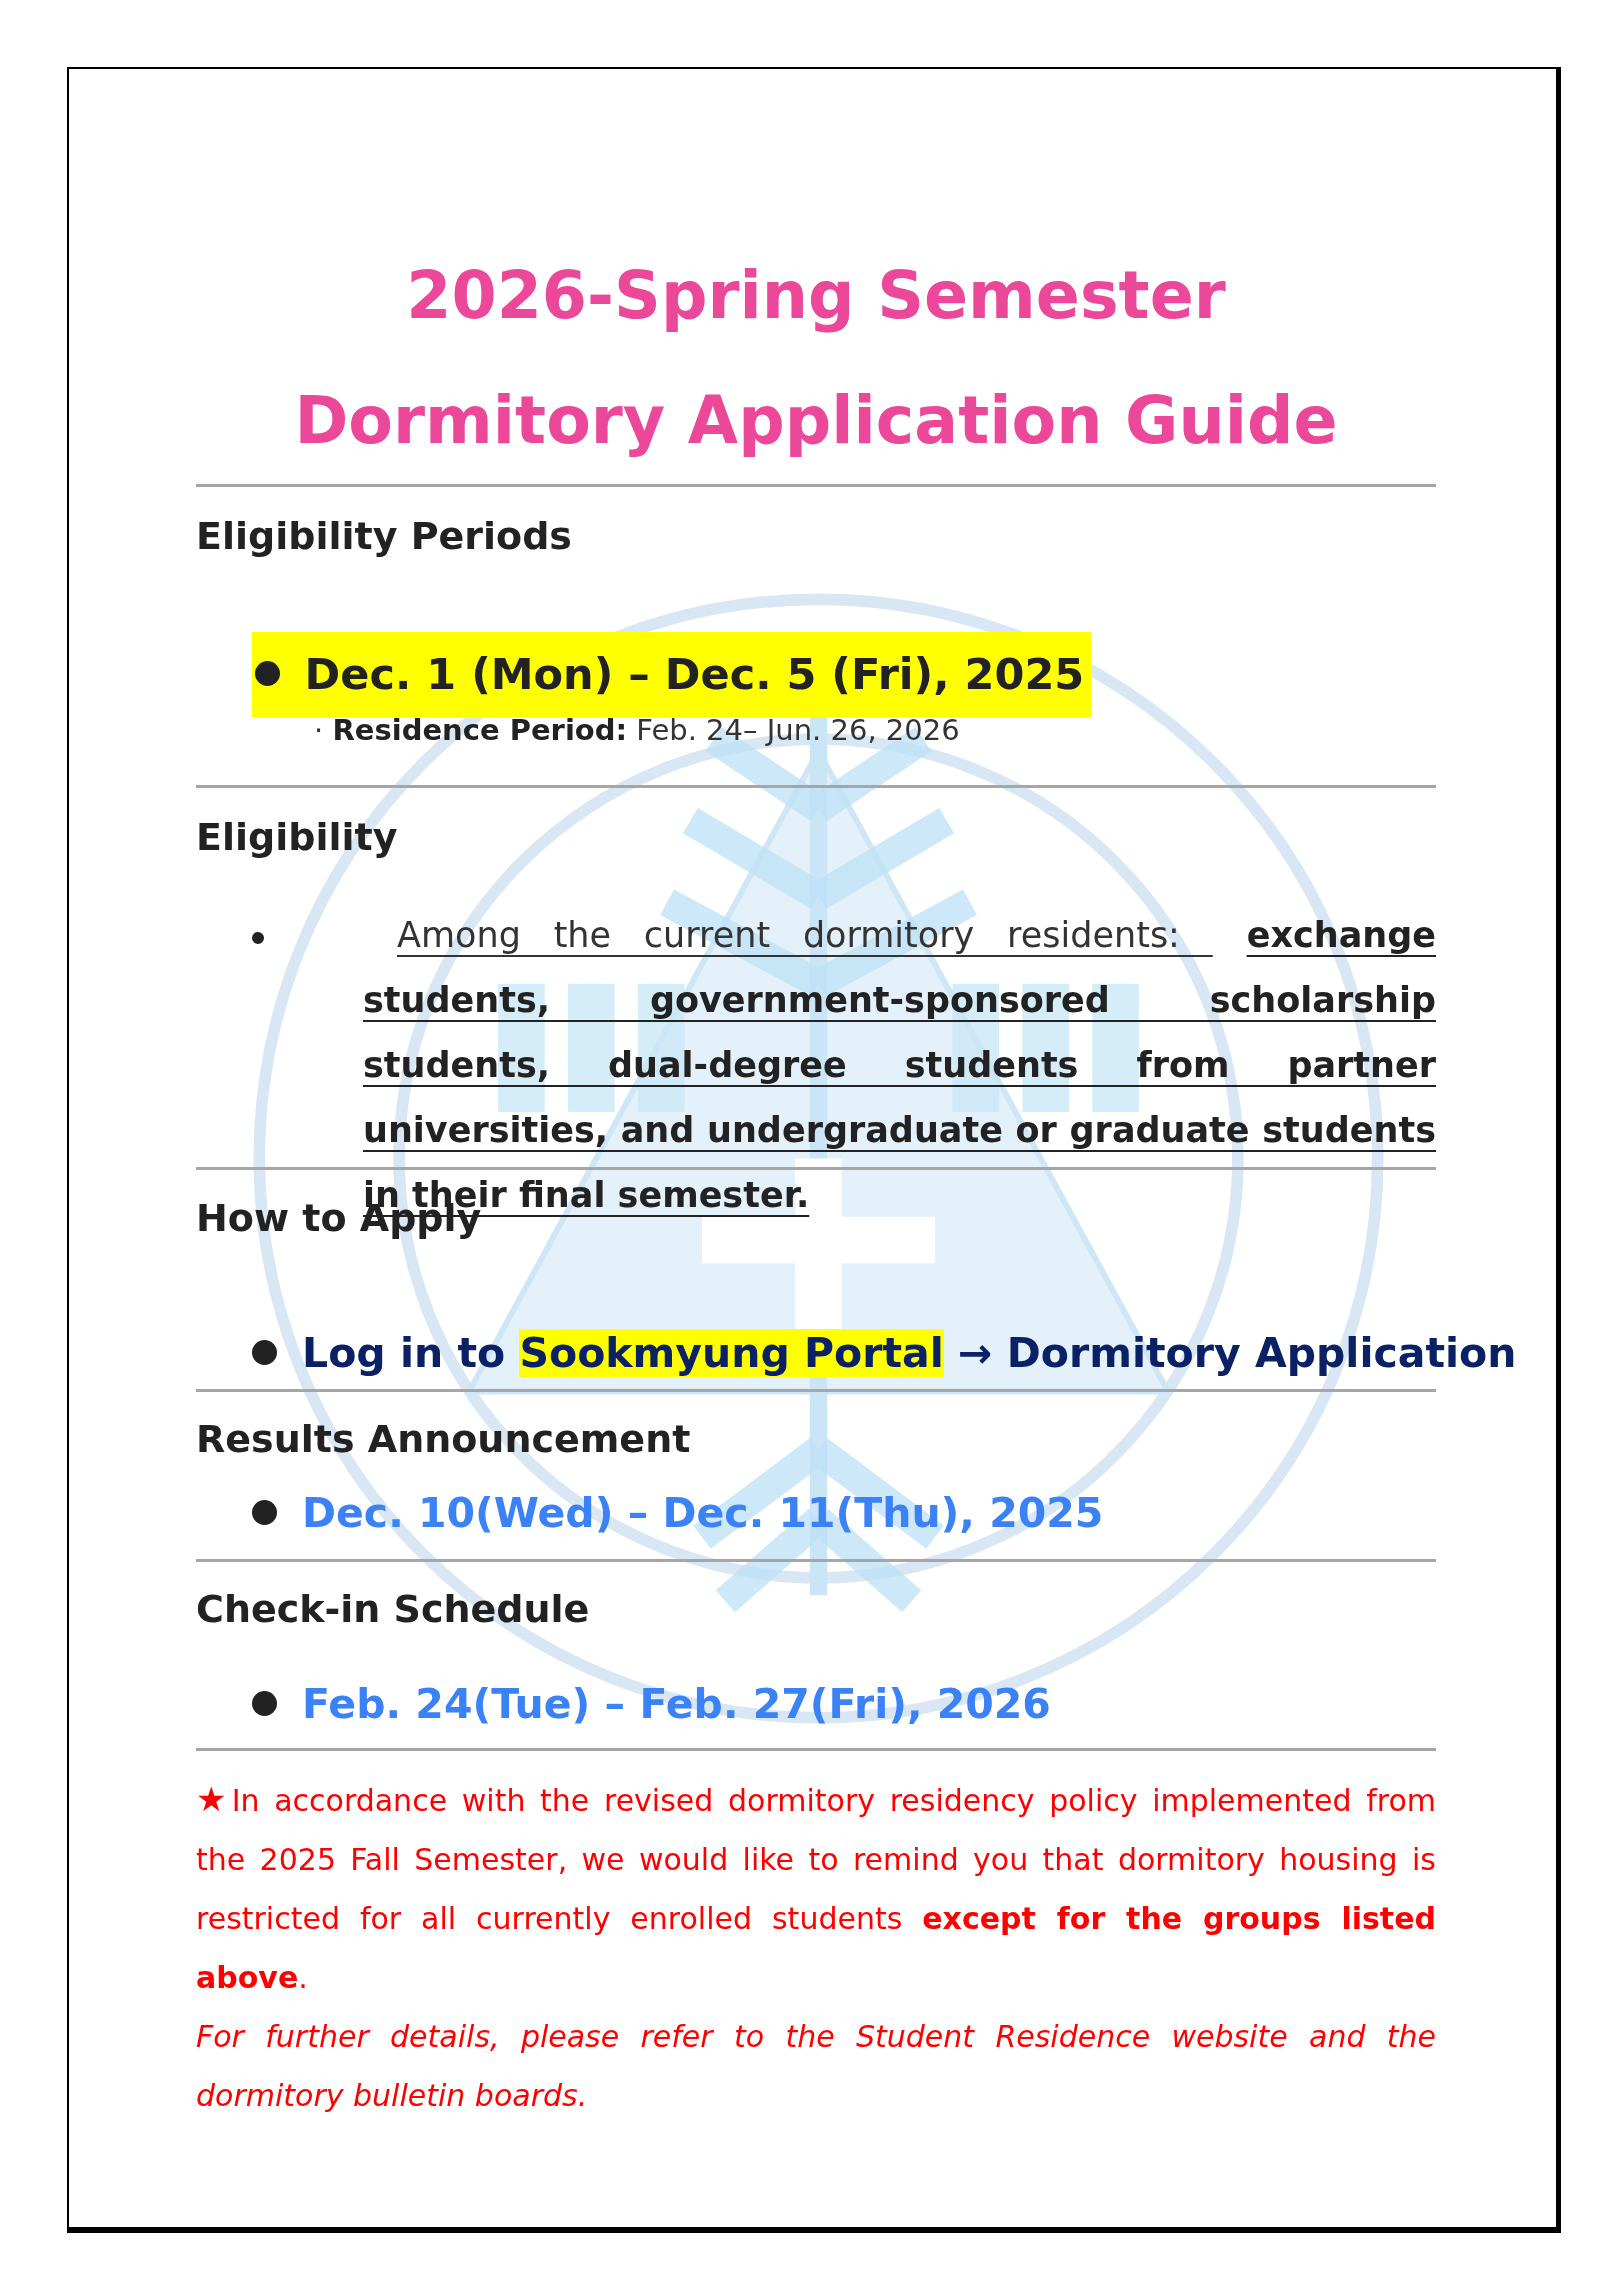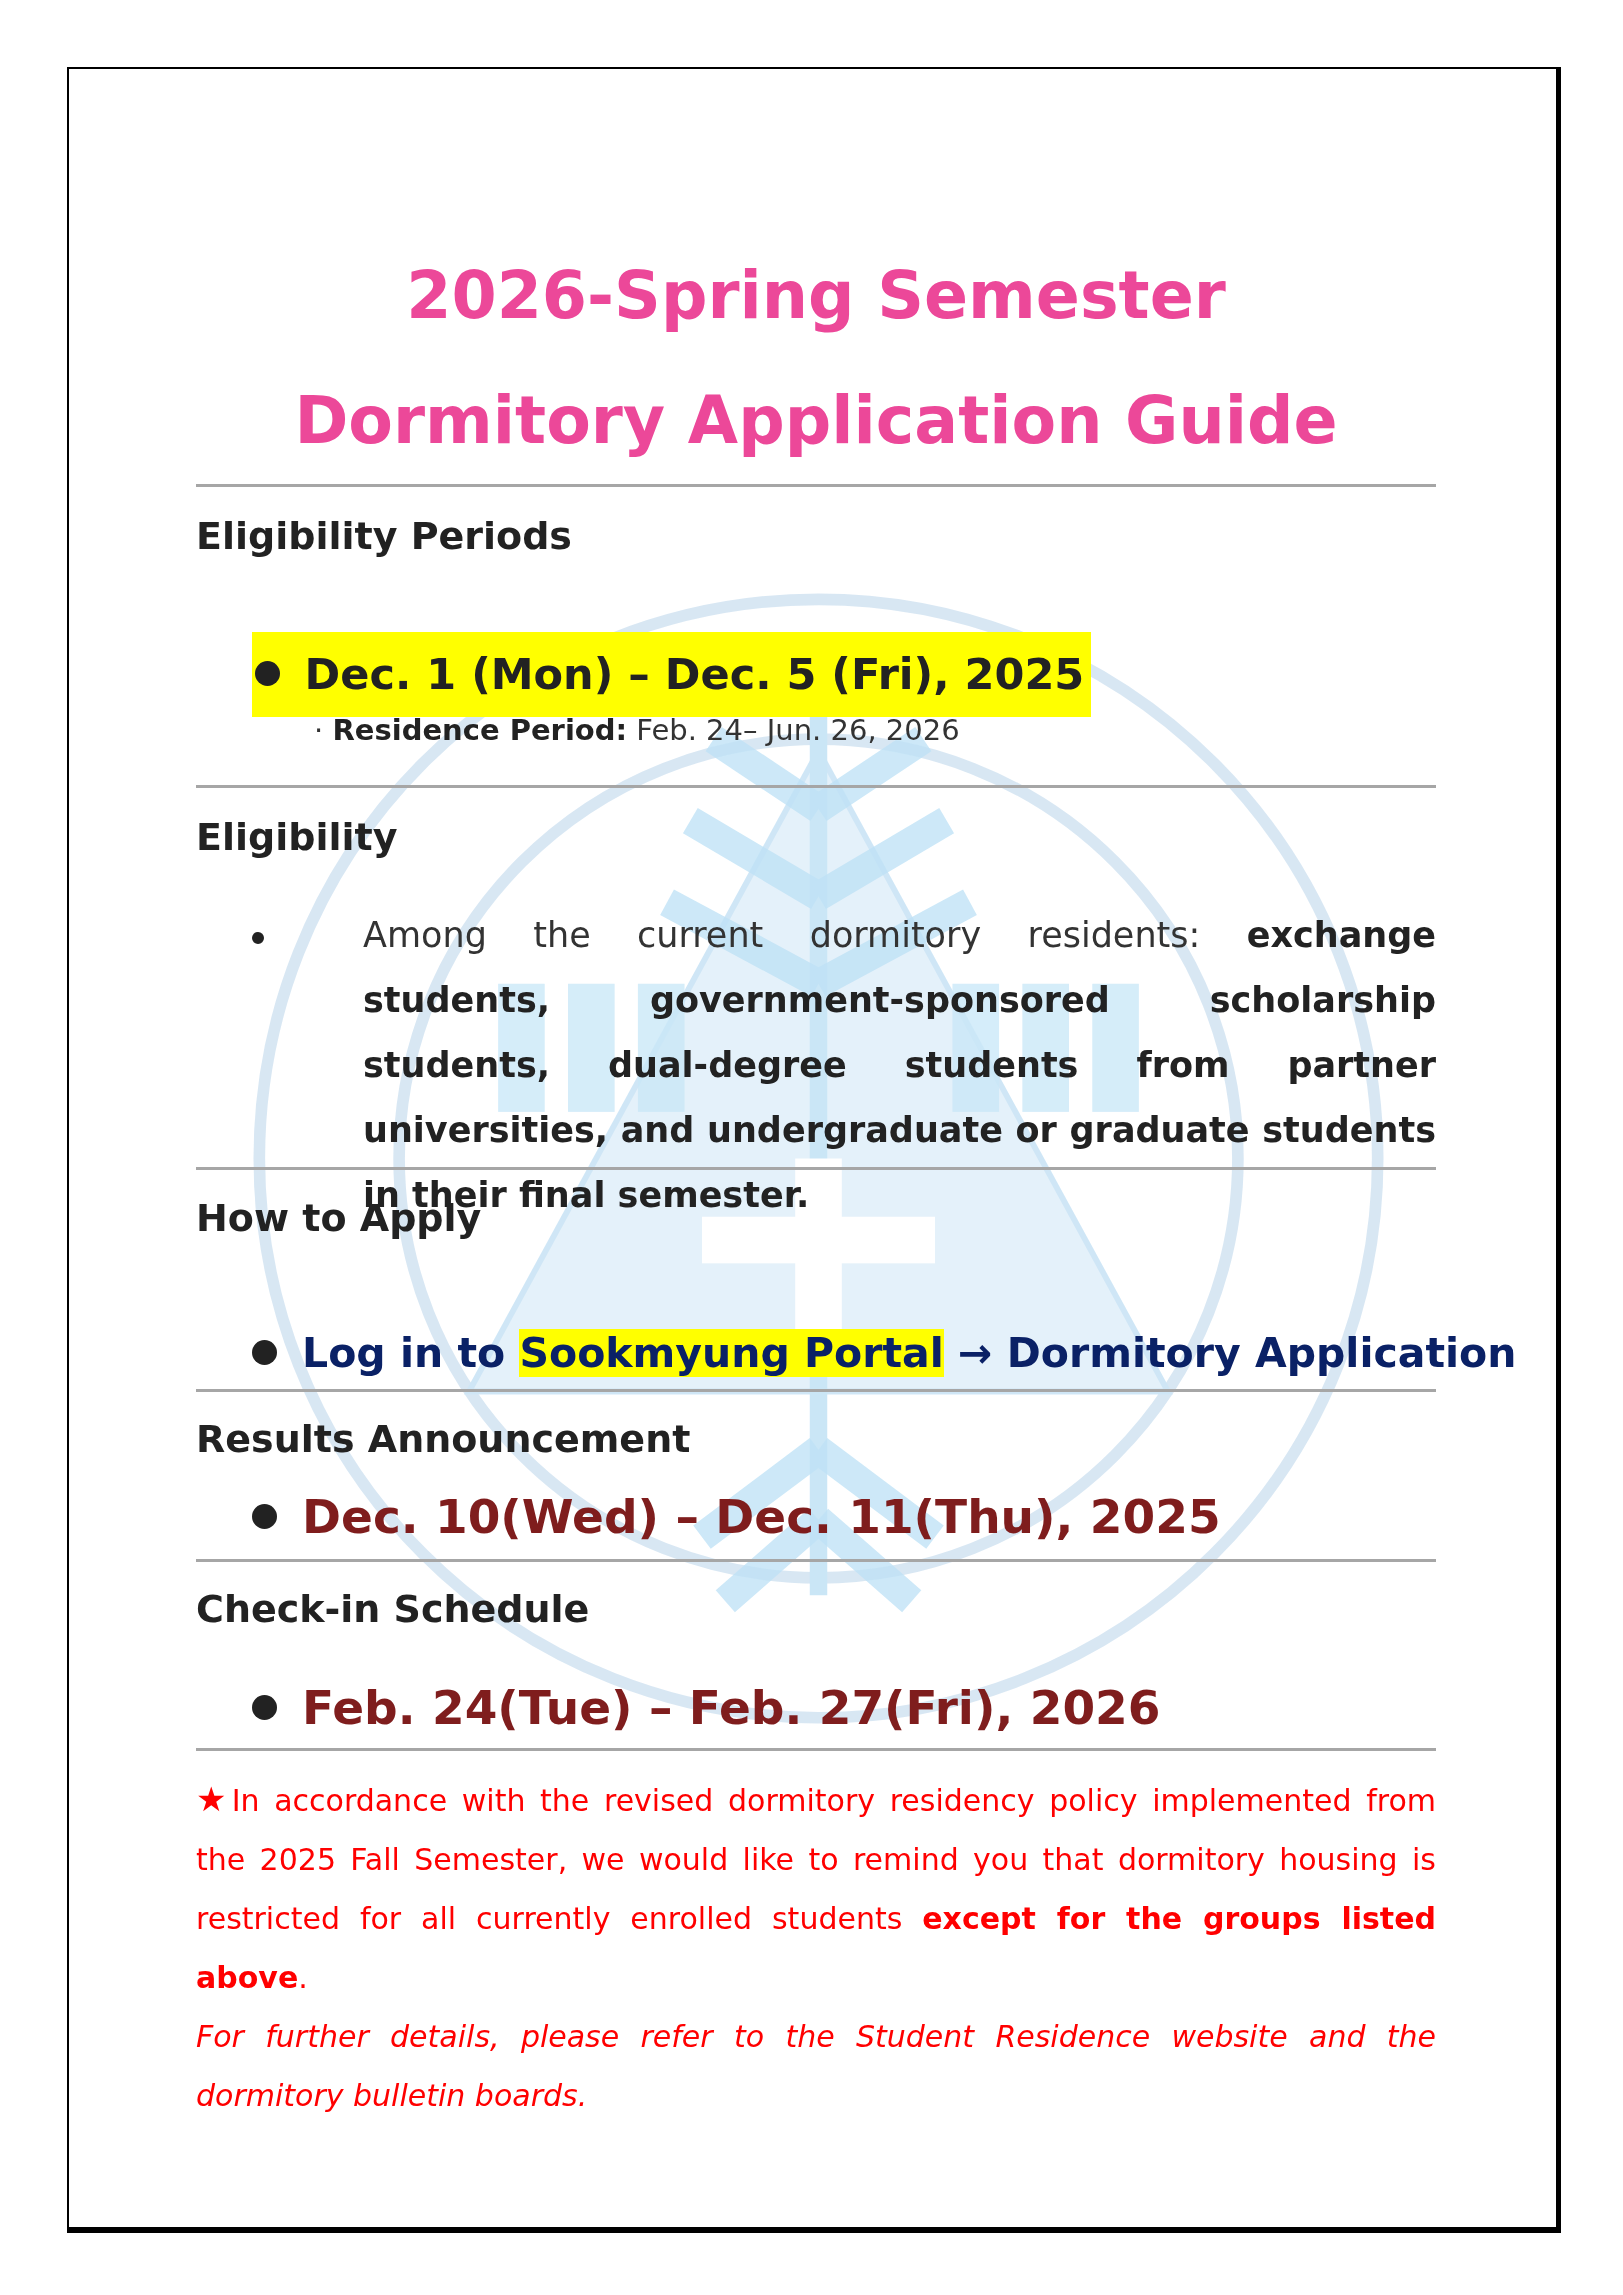--- a/index.html
+++ b/index.html
@@ -3,31 +3,31 @@
 <meta charset="utf-8">
 <style>
   html, body { margin: 0; padding: 0; background: #ffffff; }
   body { width: 1623px; height: 2295px; position: relative; overflow: hidden; font-family: "DejaVu Sans", sans-serif; color: #222222; }
   .frame { position: absolute; left: 67px; top: 67px; width: 1487px; height: 2158px; border: 2.6px solid #000; border-right-width: 5.2px; border-bottom-width: 6.5px; box-sizing: content-box; }
   .watermark { position: absolute; left: 236px; top: 576px; width: 1165px; height: 1165px; opacity: 0.55; pointer-events: none; }
   .content { position: absolute; left: 196px; top: 0; width: 1240px; }
   .title { position: absolute; left: 0; width: 1240px; text-align: center; font-weight: bold; font-size: 65px; color: #ec4899; letter-spacing: 0px; }
   .sep { position: absolute; left: 0; width: 1240px; height: 3.3px; background: #a6a6a6; }
   .h { position: absolute; left: 0; font-weight: bold; font-size: 38px; color: #222; }
-  .bullet-line { position: absolute; left: 56px; font-weight: bold; font-size: 47px; color: #7f1d1d; white-space: nowrap; }
+  .bullet-line { position: absolute; left: 56px; font-weight: bold; font-size: 41px; color: #3b82f6; white-space: nowrap; }
   .dot { display: inline-block; width: 25px; height: 25px; border-radius: 50%; background: #222; margin-right: 25px; vertical-align: middle; position: relative; top: -3.9px; }
   .hl { background: #ffff00; }
   .period { position: absolute; left: 56px; top: 592px; height: 85px; padding: 0 6.5px 0 0; background: #ffff00; font-weight: bold; font-size: 43px; line-height: 85px; white-space: nowrap; margin-top: 40px; }
   .period .dot { margin-left: 2.6px; }
   .residence { position: absolute; left: 118px; top: 713px; font-size: 29px; color: #333; white-space: nowrap; }
   .residence b { color: #222; }
   .elig { position: absolute; left: 56px; top: 903px; width: 1184px; }
   .elig .smalldot { position: absolute; left: 0; top: 29.4px; width: 11.8px; height: 11.8px; border-radius: 50%; background: #222; }
   .elig .txt { position: absolute; left: 111px; width: 1073px; font-size: 35px; line-height: 65px; text-align: justify; text-align-last: left; }
-  .elig .txt span.u { text-decoration-thickness: 2px; text-underline-offset: 7.9px; }
+  .elig .txt span.u { text-decoration: underline; text-decoration-thickness: 2px; text-underline-offset: 7.9px; margin-left: 34px; }
   .elig .light { font-weight: normal; color: #333; }
   .elig .bold { font-weight: bold; }
   .apply { color: #0a2166; font-size: 41px; margin-top: 40px; }
   .note { position: absolute; left: 0; top: 1770px; width: 1240px; font-size: 30px; line-height: 59px; color: #ff0000; text-align: justify; }
   .note .em { font-style: italic; }
   .note b { font-weight: bold; }
   .star { font-size: 34px; }
 </style>
 </head>
 <body>

